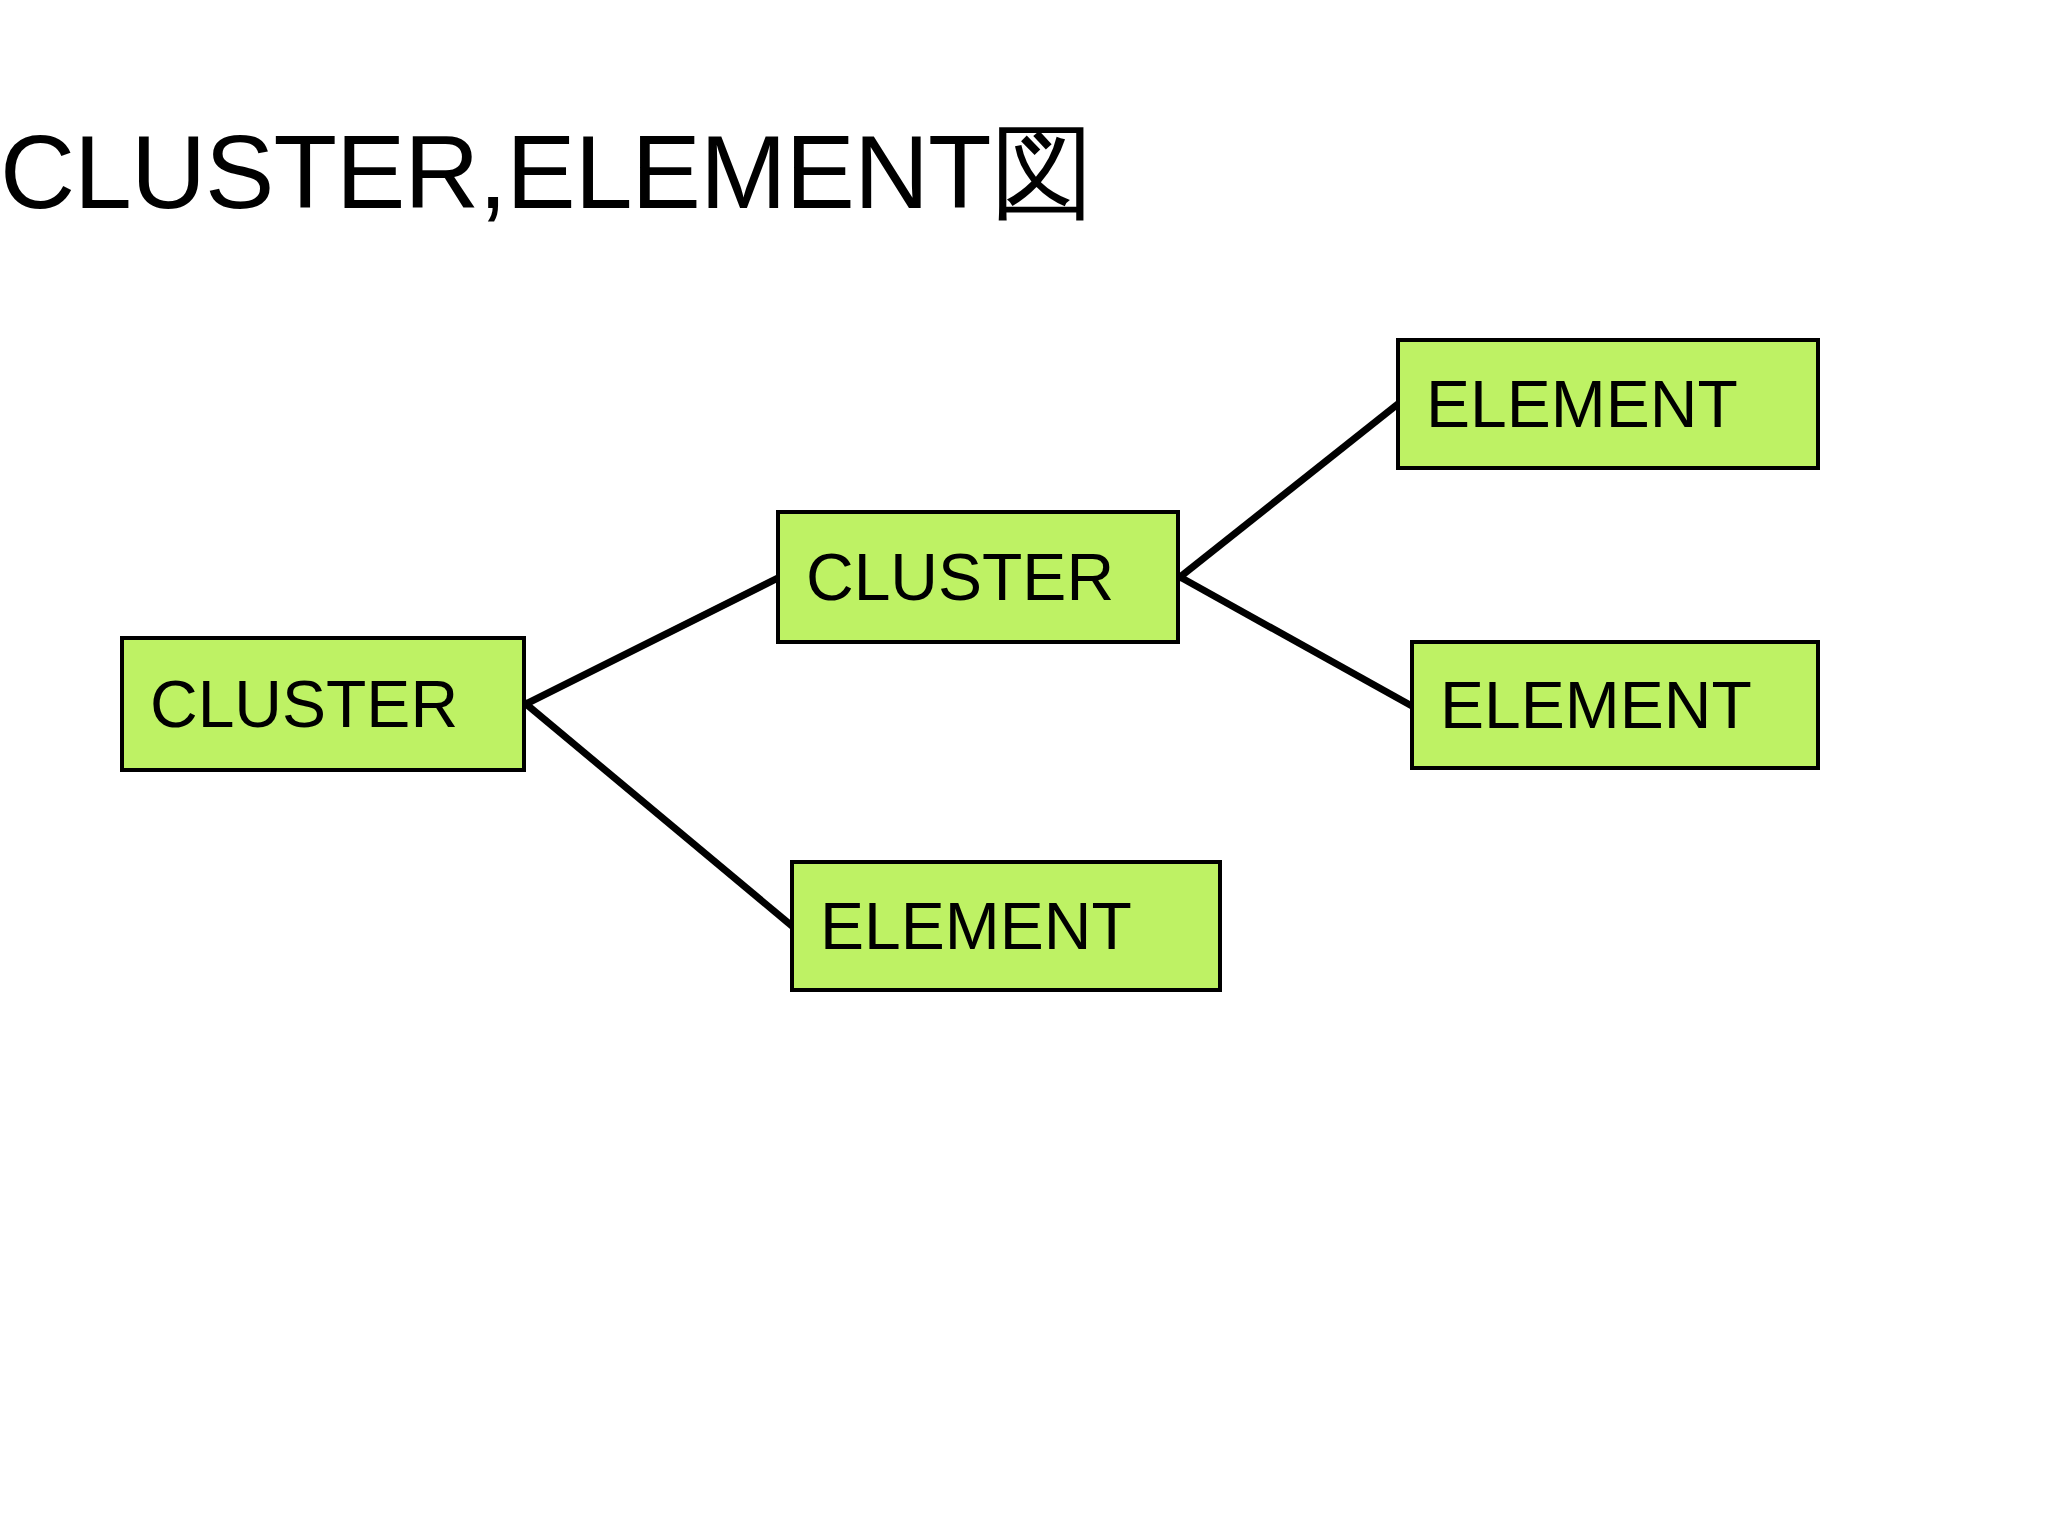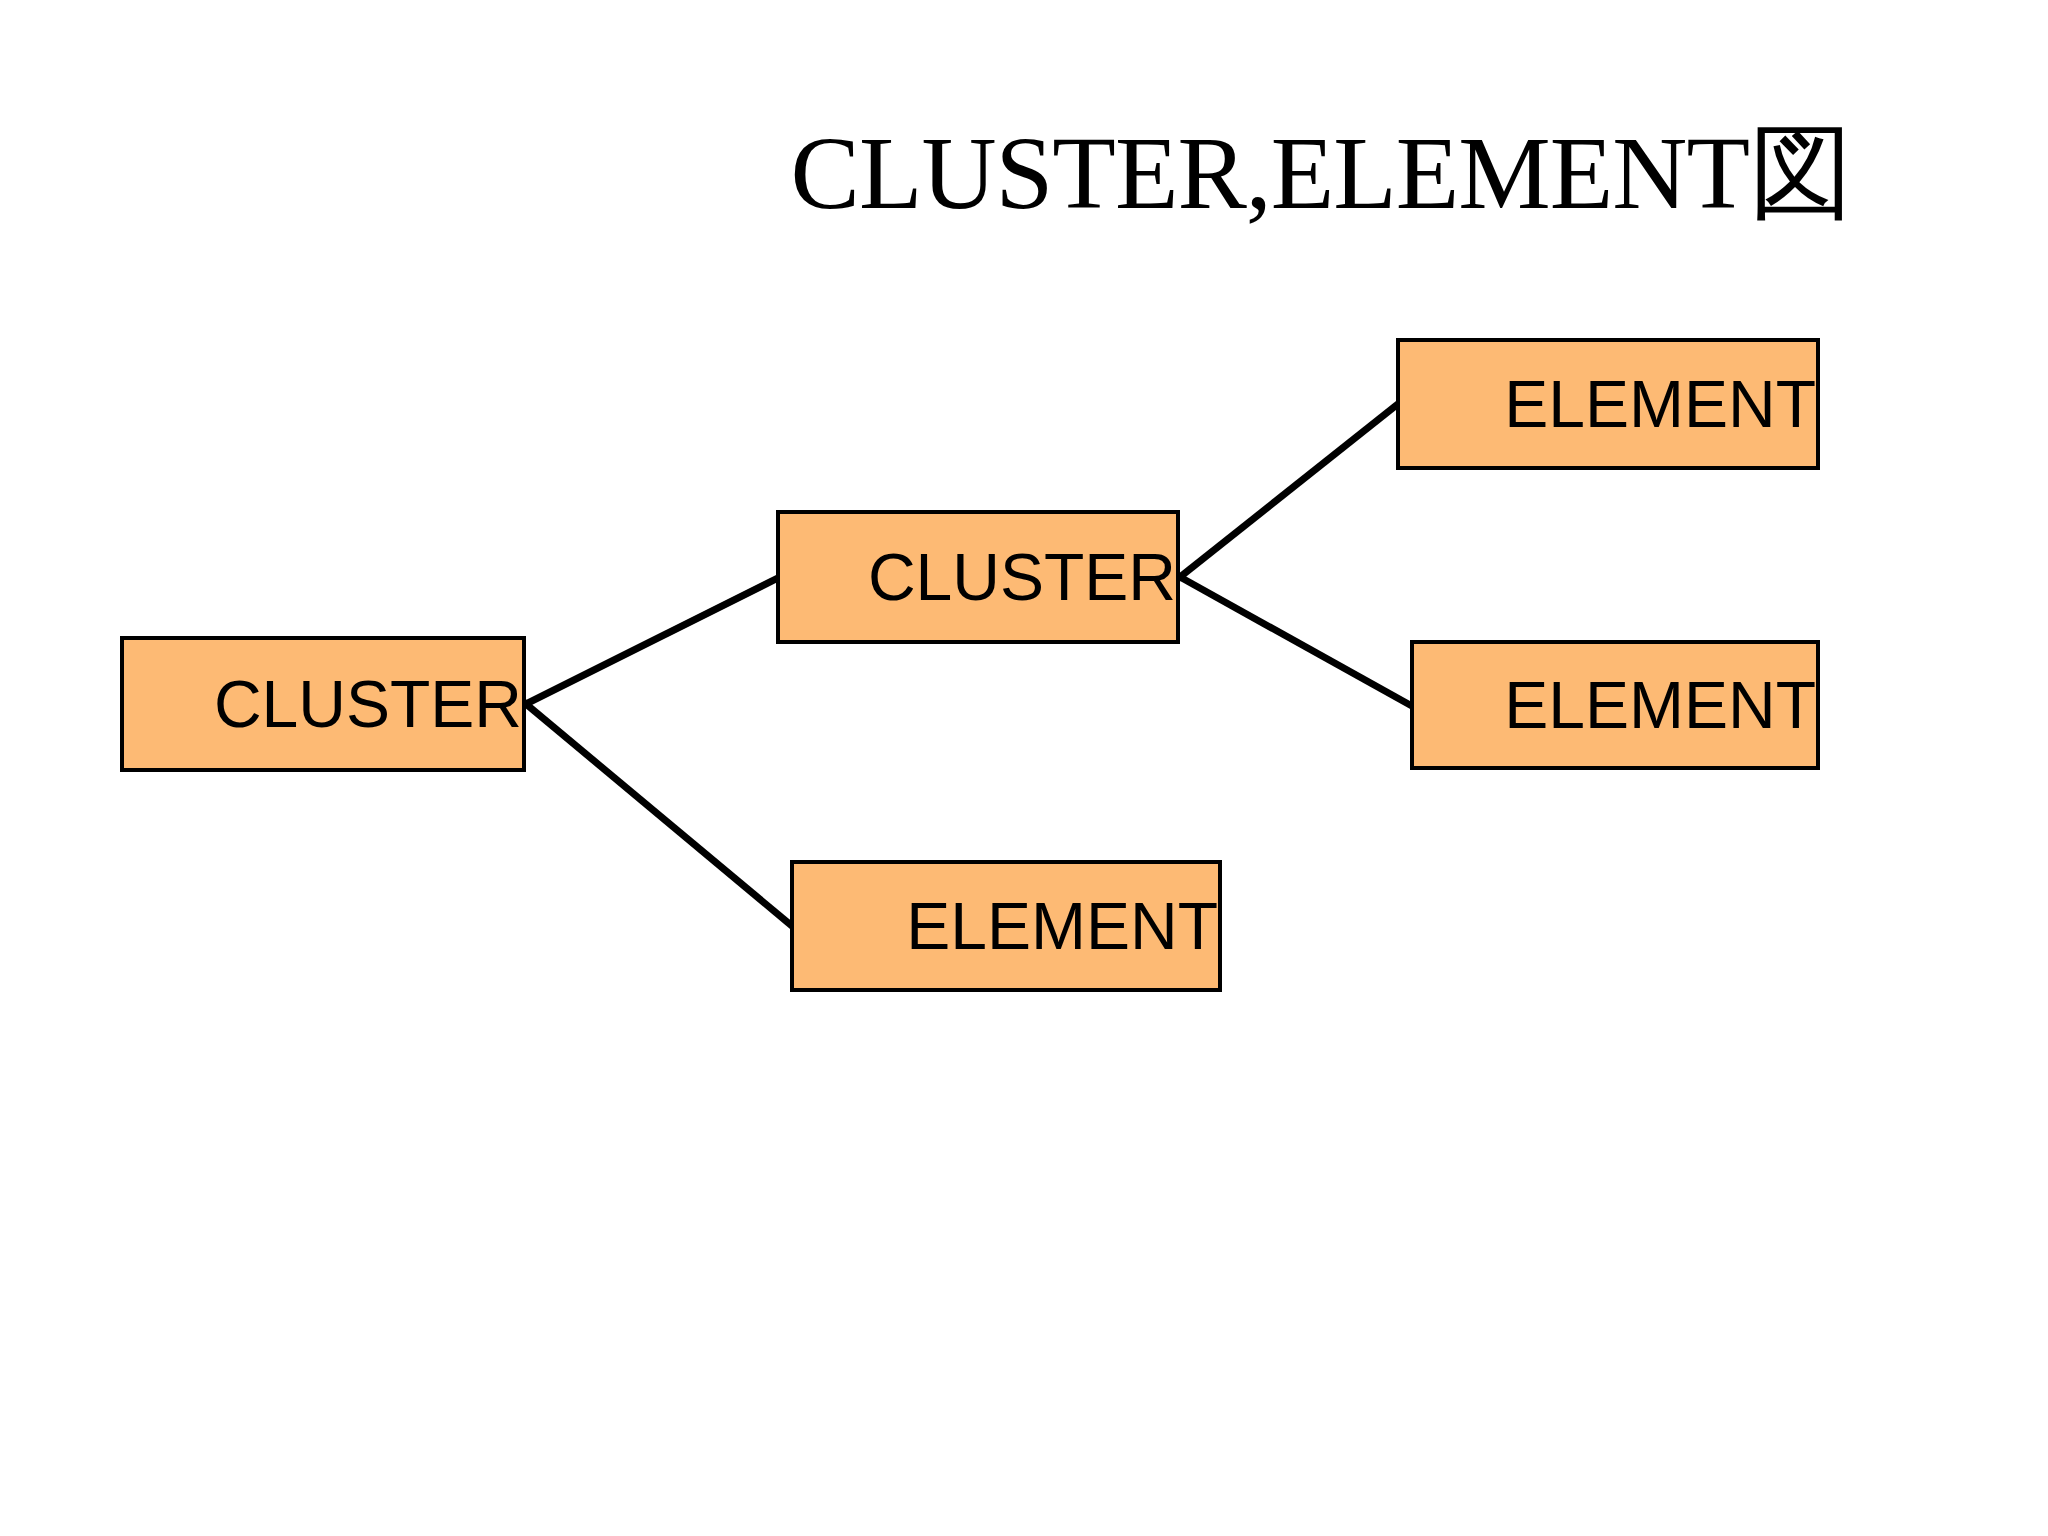--- a/index.html
+++ b/index.html
@@ -24,49 +24,48 @@
     height: 1536px;
     background: #ffffff;
   }
 
   
   #slide-title {
     position: absolute;
     left: 0;
     top: 118px;
     width: 1852px;
-    text-align: right;
+    text-align: left;
     font-size: 104px;
     line-height: 1.05;
     font-weight: 400;
     letter-spacing: -1px;
     color: #000000;
     white-space: nowrap;
-    font-family: Liberation Serif, serif;
   }
 
   
   #connectors {
     position: absolute;
     left: 0;
     top: 0;
     width: 2048px;
     height: 1536px;
     pointer-events: none;
   }
 
   
   .node {
     position: absolute;
     box-sizing: border-box;
-    background: #fdba74;
+    background: #bef264;
     border: 4px solid #000000;
     display: flex;
     align-items: center;
-    justify-content: flex-end;
+    justify-content: flex-start;
     z-index: 2;
   }
   .node .node-label {
     font-size: 66px;
     line-height: 1;
     font-weight: 400;
     color: #000000;
     padding-left: 26px;
     white-space: nowrap;
     letter-spacing: 0px;

